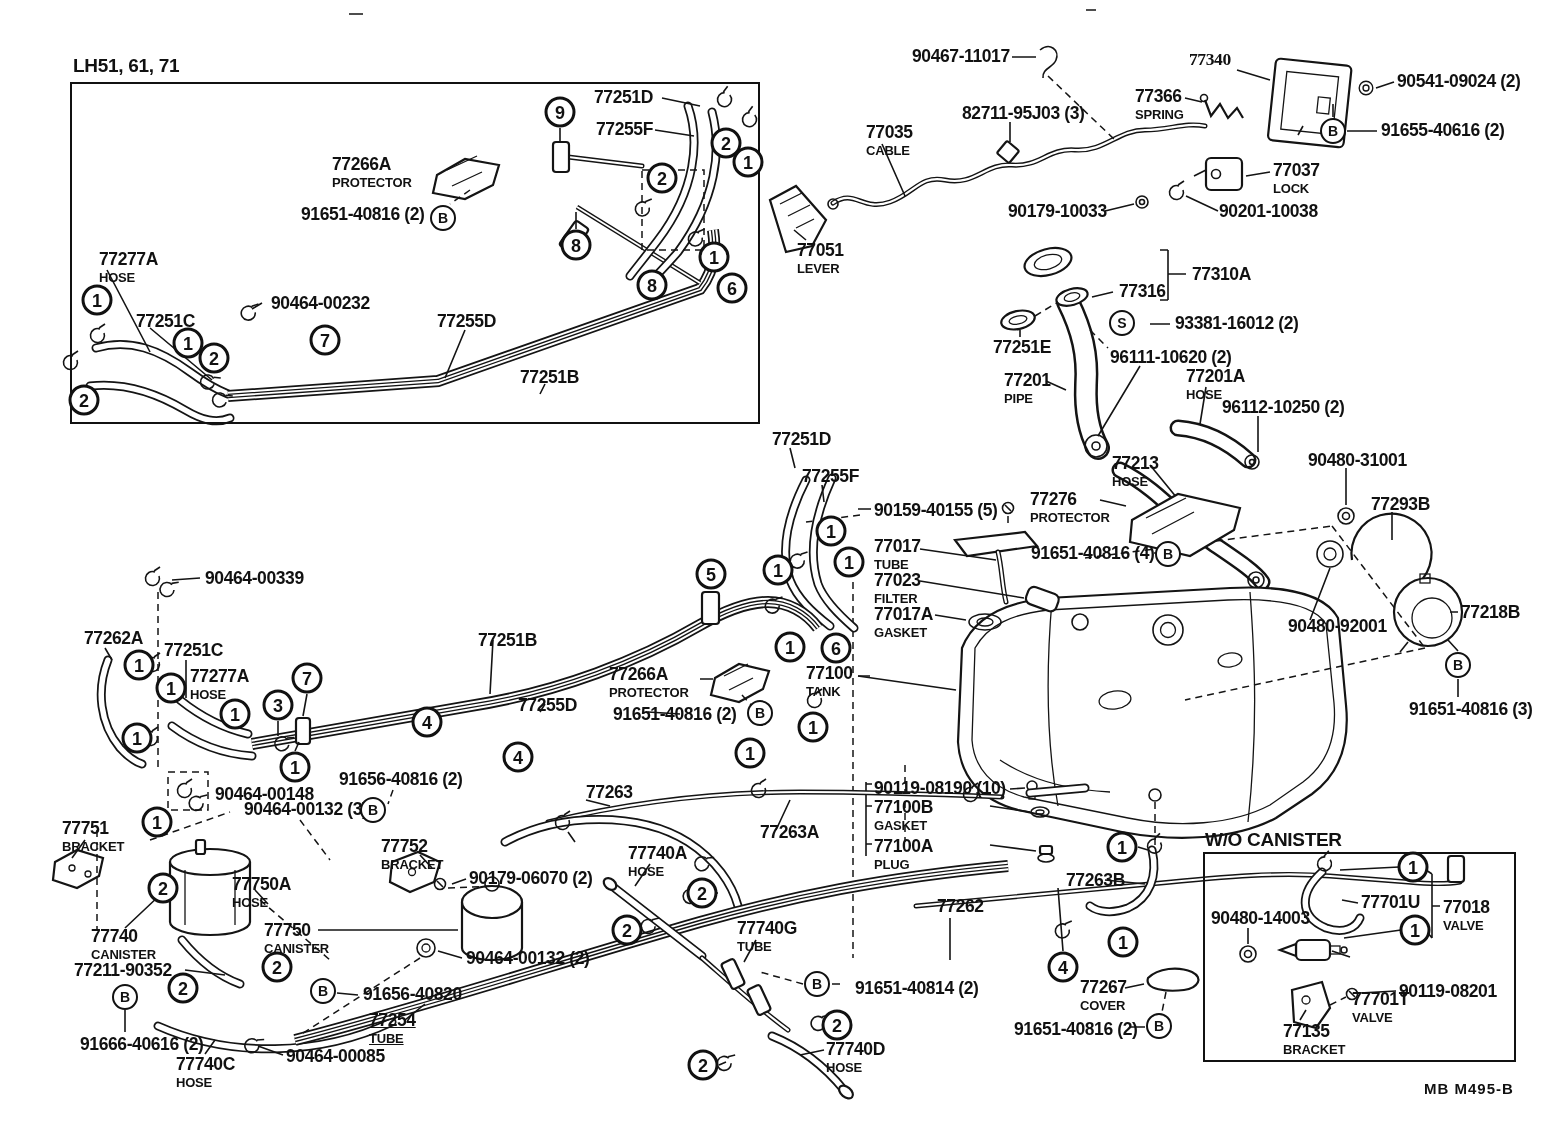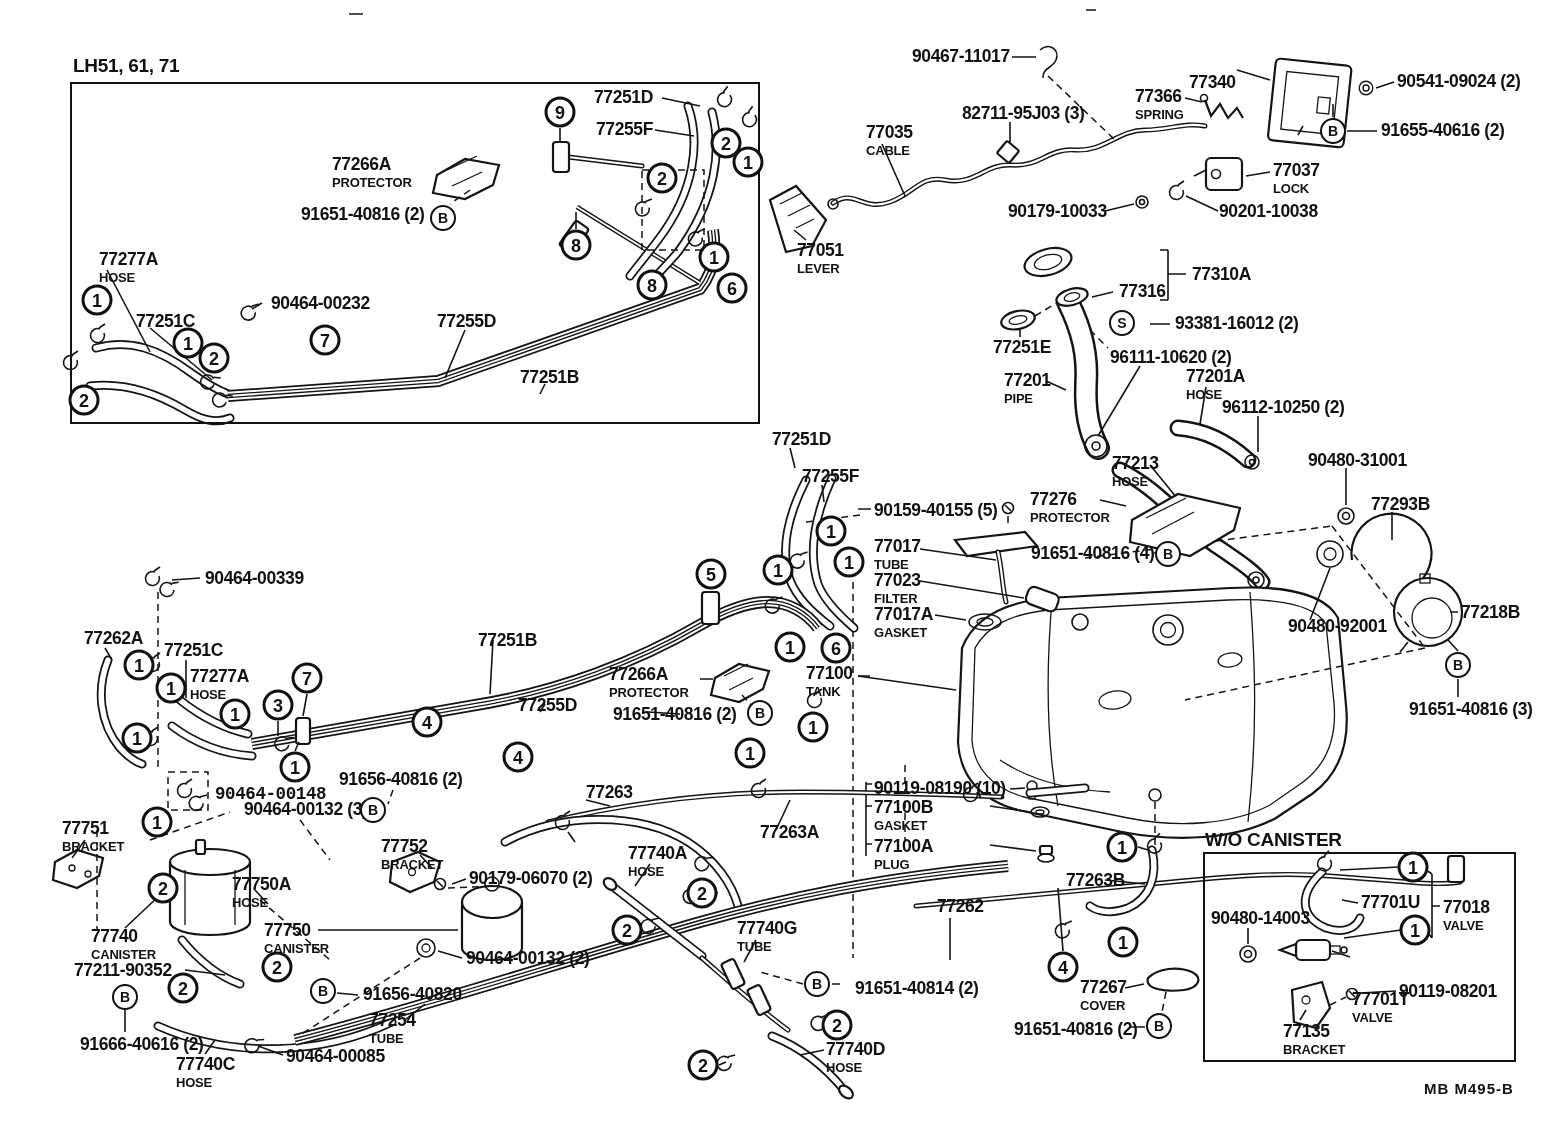--- a/index.html
+++ b/index.html
@@ -352,21 +352,21 @@
       <div class="part-label" style="left: 594px; top: 89px;"><span>77251D</span></div>
       <div class="part-label" style="left: 596px; top: 121px;"><span>77255F</span></div>
       <div class="part-label" style="left: 332px; top: 156px;"><span>77266A</span><div class="sub">PROTECTOR</div></div>
       <div class="part-label" style="left: 301px; top: 206px;"><span>91651-40816 (2)</span></div>
       <div class="part-label" style="left: 99px; top: 251px;"><span>77277A</span><div class="sub">HOSE</div></div>
       <div class="part-label" style="left: 136px; top: 313px;"><span>77251C</span></div>
       <div class="part-label" style="left: 271px; top: 295px;"><span>90464-00232</span></div>
       <div class="part-label" style="left: 437px; top: 313px;"><span>77255D</span></div>
       <div class="part-label" style="left: 520px; top: 369px;"><span>77251B</span></div>
       <div class="part-label" style="left: 912px; top: 48px;"><span>90467-11017</span></div>
-      <div class="part-label" style="left: 1189px; top: 74px;"><span>77340</span></div>
+      <div class="part-label" style="left: 1189px; top: 51px; font-family: Liberation Serif, serif;"><span>77340</span></div>
       <div class="part-label" style="left: 1397px; top: 73px;"><span>90541-09024 (2)</span></div>
       <div class="part-label" style="left: 1135px; top: 88px;"><span>77366</span><div class="sub">SPRING</div></div>
       <div class="part-label" style="left: 1381px; top: 122px;"><span>91655-40616 (2)</span></div>
       <div class="part-label" style="left: 962px; top: 105px;"><span>82711-95J03 (3)</span></div>
       <div class="part-label" style="left: 866px; top: 124px;"><span>77035</span><div class="sub">CABLE</div></div>
       <div class="part-label" style="left: 1273px; top: 162px;"><span>77037</span><div class="sub">LOCK</div></div>
       <div class="part-label" style="left: 1008px; top: 203px;"><span>90179-10033</span></div>
       <div class="part-label" style="left: 1219px; top: 203px;"><span>90201-10038</span></div>
       <div class="part-label" style="left: 797px; top: 242px;"><span>77051</span><div class="sub">LEVER</div></div>
       <div class="part-label" style="left: 1192px; top: 266px;"><span>77310A</span></div>
@@ -393,40 +393,40 @@
       <div class="part-label" style="left: 1409px; top: 701px;"><span>91651-40816 (3)</span></div>
       <div class="part-label" style="left: 205px; top: 570px;"><span>90464-00339</span></div>
       <div class="part-label" style="left: 84px; top: 630px;"><span>77262A</span></div>
       <div class="part-label" style="left: 164px; top: 642px;"><span>77251C</span></div>
       <div class="part-label" style="left: 190px; top: 668px;"><span>77277A</span><div class="sub">HOSE</div></div>
       <div class="part-label" style="left: 478px; top: 632px;"><span>77251B</span></div>
       <div class="part-label" style="left: 518px; top: 697px;"><span>77255D</span></div>
       <div class="part-label" style="left: 609px; top: 666px;"><span>77266A</span><div class="sub">PROTECTOR</div></div>
       <div class="part-label" style="left: 613px; top: 706px;"><span>91651-40816 (2)</span></div>
       <div class="part-label" style="left: 806px; top: 665px;"><span>77100</span><div class="sub">TANK</div></div>
-      <div class="part-label" style="left: 215px; top: 786px; font-family: Liberation Mono, monospace;"><span>90464-00148</span></div>
+      <div class="part-label" style="left: 215px; top: 786px;"><span>90464-00148</span></div>
       <div class="part-label" style="left: 244px; top: 801px;"><span>90464-00132 (3)</span></div>
       <div class="part-label" style="left: 331px; top: 771px; margin-left: 8px;"><span>91656-40816 (2)</span></div>
       <div class="part-label" style="left: 586px; top: 784px;"><span>77263</span></div>
       <div class="part-label" style="left: 760px; top: 824px;"><span>77263A</span></div>
       <div class="part-label" style="left: 874px; top: 780px;"><span>90119-08190 (10)</span></div>
       <div class="part-label" style="left: 874px; top: 799px;"><span>77100B</span><div class="sub">GASKET</div></div>
       <div class="part-label" style="left: 874px; top: 838px;"><span>77100A</span><div class="sub">PLUG</div></div>
       <div class="part-label" style="left: 62px; top: 820px;"><span>77751</span><div class="sub">BRACKET</div></div>
       <div class="part-label" style="left: 91px; top: 928px;"><span>77740</span><div class="sub">CANISTER</div></div>
       <div class="part-label" style="left: 74px; top: 962px;"><span>77211-90352</span></div>
       <div class="part-label" style="left: 80px; top: 1036px;"><span>91666-40616 (2)</span></div>
       <div class="part-label" style="left: 176px; top: 1056px;"><span>77740C</span><div class="sub">HOSE</div></div>
       <div class="part-label" style="left: 232px; top: 876px;"><span>77750A</span><div class="sub">HOSE</div></div>
       <div class="part-label" style="left: 264px; top: 922px;"><span>77750</span><div class="sub">CANISTER</div></div>
       <div class="part-label" style="left: 381px; top: 838px;"><span>77752</span><div class="sub">BRACKET</div></div>
       <div class="part-label" style="left: 469px; top: 870px;"><span>90179-06070 (2)</span></div>
       <div class="part-label" style="left: 466px; top: 950px;"><span>90464-00132 (2)</span></div>
       <div class="part-label" style="left: 363px; top: 986px;"><span>91656-40820</span></div>
-      <div class="part-label" style="left: 369px; top: 1012px;"><span>77254</span><div class="sub">TUBE</div></div>
+      <div class="part-label" style="left: 369px; top: 1012px; text-decoration: underline;"><span>77254</span><div class="sub">TUBE</div></div>
       <div class="part-label" style="left: 286px; top: 1048px;"><span>90464-00085</span></div>
       <div class="part-label" style="left: 628px; top: 845px;"><span>77740A</span><div class="sub">HOSE</div></div>
       <div class="part-label" style="left: 737px; top: 920px;"><span>77740G</span><div class="sub">TUBE</div></div>
       <div class="part-label" style="left: 855px; top: 980px;"><span>91651-40814 (2)</span></div>
       <div class="part-label" style="left: 826px; top: 1041px;"><span>77740D</span><div class="sub">HOSE</div></div>
       <div class="part-label" style="left: 937px; top: 898px;"><span>77262</span></div>
       <div class="part-label" style="left: 1066px; top: 872px;"><span>77263B</span></div>
       <div class="part-label" style="left: 1080px; top: 979px;"><span>77267</span><div class="sub">COVER</div></div>
       <div class="part-label" style="left: 1014px; top: 1021px;"><span>91651-40816 (2)</span></div>
       <div class="part-label" style="left: 1211px; top: 910px;"><span>90480-14003</span></div>

